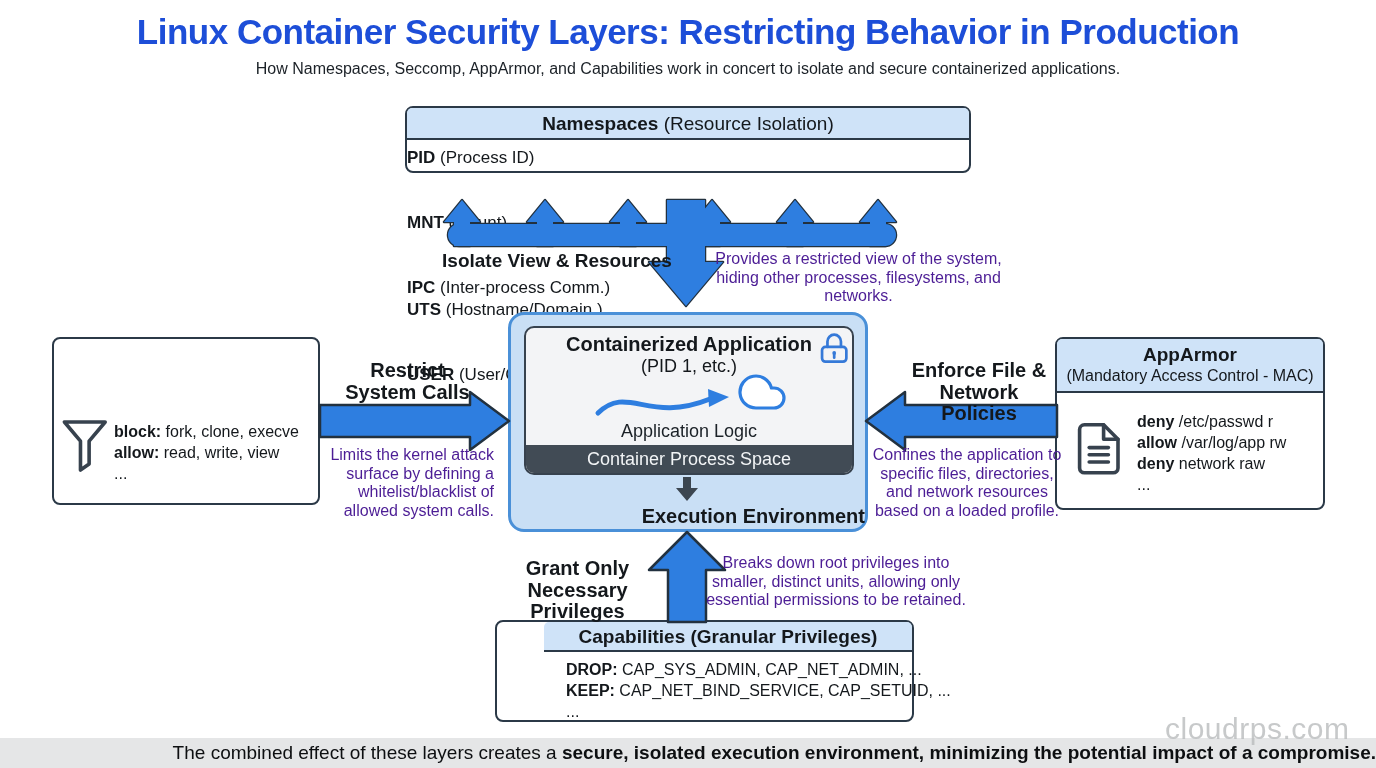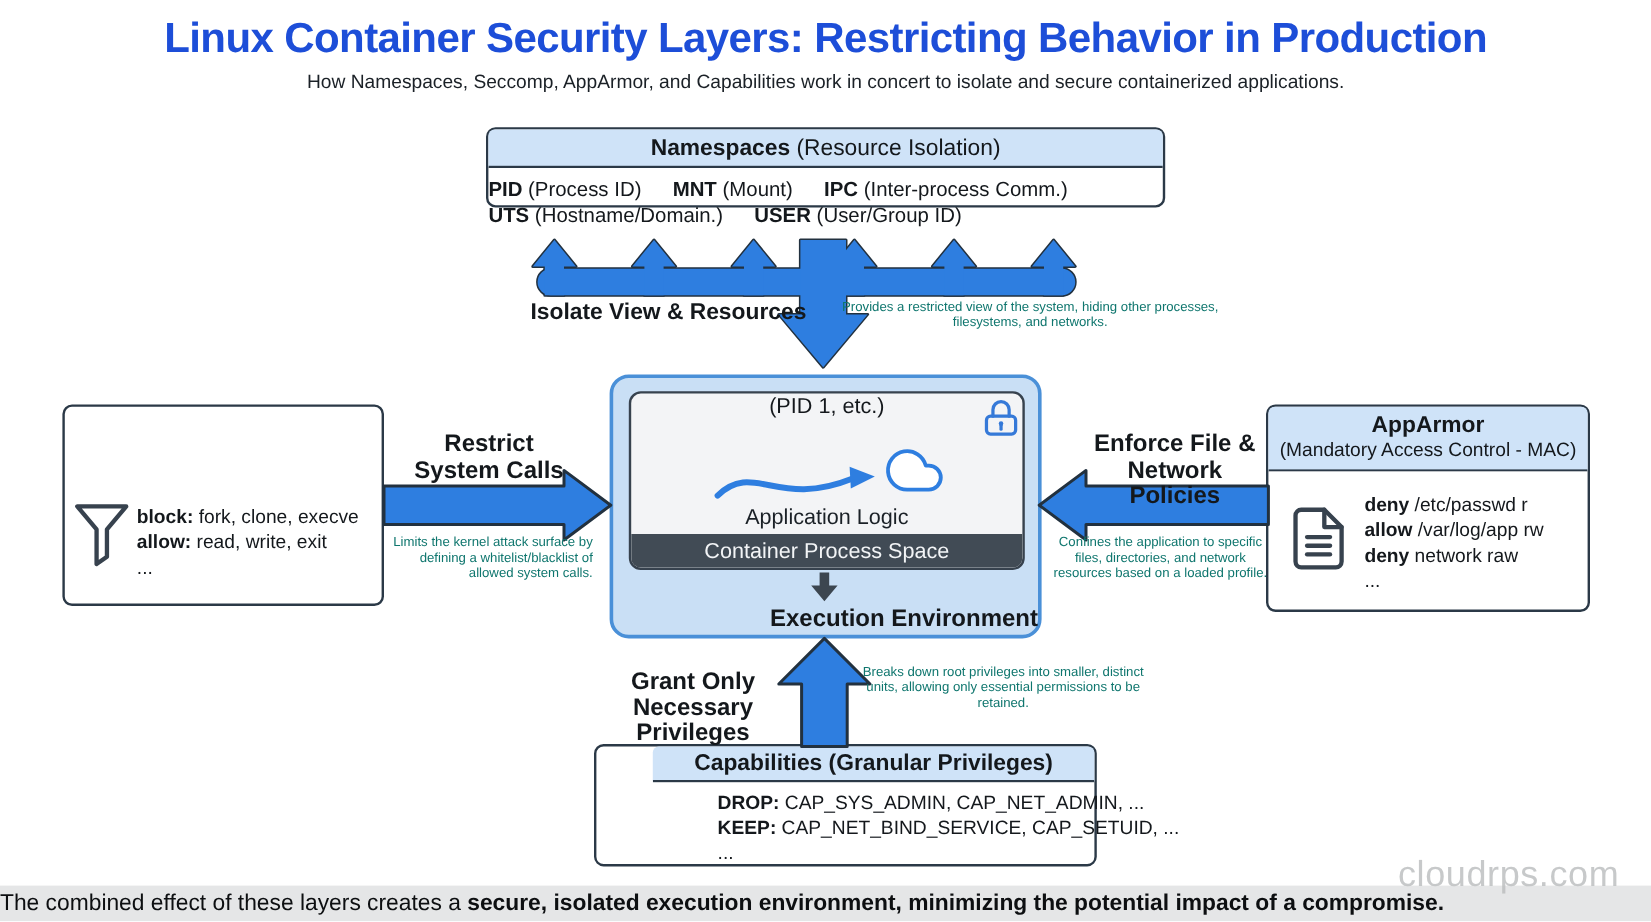--- a/index.html
+++ b/index.html
@@ -11,65 +11,65 @@
   .page-title{top:12px;left:0;width:1376px;font-size:35px;font-weight:bold;color:#1d4ed8;
               text-align:center;letter-spacing:-0.5px;}
   .page-subtitle{top:60px;left:0;width:1376px;font-size:16px;color:#1b2127;text-align:center;}
 
   .panel{position:absolute;border:2.5px solid #2b3947;border-radius:8px;background:#ffffff;z-index:4;}
   .panel-header{background:#cfe3f8;border-bottom:2.5px solid #2b3947;border-radius:5px 5px 0 0;
                 text-align:center;color:#14181c;}
 
   .ns-box{left:405px;top:106px;width:566px;height:67px;}
   .ns-box .panel-header{height:32px;line-height:32px;font-size:19px;}
-  .ns-row{display:flex;justify-content:flex-start;gap:26px;font-size:17px;line-height:22px;}
+  .ns-row{display:flex;justify-content:space-between;gap:43px;font-size:17px;line-height:22px;flex-direction:column;}
   .ns-body{padding-top:7px;}
 
   .side-box .panel-header{padding:4px 2px 5px 2px;line-height:1.22;}
   .seccomp-box{left:52px;top:337px;width:268px;height:168px;}
   .seccomp-box .hb{font-size:19px;font-weight:bold;}
   .seccomp-box .hr{font-size:18px;}
   .apparmor-box{left:1055px;top:337px;width:270px;height:173px;}
   .apparmor-box .hb{font-size:19px;font-weight:bold;}
   .apparmor-box .hr{font-size:16px;}
 
   .rule{font-size:16px;line-height:21px;white-space:nowrap;}
   .seccomp-rules{position:absolute;left:60px;top:82px;}
   .apparmor-rules{position:absolute;left:80px;top:72px;}
 
   .caps-box{left:495px;top:620px;width:419px;height:102px;padding-left:47px;}
   .caps-box .panel-header{height:30px;line-height:30px;font-size:19px;font-weight:bold;}
-  .caps-rules{padding:7px 0 0 22px;margin-left:32px;}
+  .caps-rules{padding:7px 0 0 22px;}
 
   .container-outer{left:508px;top:312px;width:360px;height:220px;background:#c9dff5;
                    border:3px solid #4a90d8;border-radius:16px;z-index:4;position:absolute;}
   .container-inner{position:absolute;left:13px;top:11px;width:330px;height:149px;background:#f3f4f6;
                    border:2.5px solid #37424e;border-radius:10px;overflow:hidden;}
   .ci-title{margin-top:5px;font-size:20px;font-weight:bold;text-align:center;}
   .ci-pid{font-size:18px;text-align:center;}
   .ci-logic{position:absolute;left:0;top:93px;width:100%;text-align:center;font-size:18px;color:#1b2127;}
   .ci-bar{position:absolute;left:0;bottom:0;width:100%;height:28px;background:#414b55;color:#f2f4f6;
           font-size:18px;text-align:center;line-height:28px;}
   .ci-env{position:absolute;left:0;top:190px;width:100%;text-align:right;font-size:20px;font-weight:bold;}
 
   .flow-label{font-weight:bold;font-size:19px;line-height:1.08;color:#14181c;z-index:6;}
-  .flow-caption{font-size:11px;line-height:1.16;color:#0f766e;z-index:6;}
+  .flow-caption{font-size:16px;line-height:1.16;color:#4c1d95;z-index:6;}
 
   .lbl-isolate{left:437px;top:251px;width:240px;text-align:center;}
   .cap-ns{left:696px;top:250px;width:325px;text-align:center;}
   .lbl-restrict{left:330px;top:360px;width:155px;text-align:center;font-size:20px;}
   .cap-seccomp{left:322px;top:446px;width:172px;text-align:right;}
   .lbl-enforce{left:899px;top:360px;width:160px;text-align:center;font-size:20px;}
   .cap-apparmor{left:871px;top:446px;width:192px;text-align:center;}
   .lbl-grant{left:485px;top:558px;width:185px;text-align:center;font-size:20px;}
   .cap-caps{left:706px;top:554px;width:260px;text-align:center;}
 
   .overlay{position:absolute;left:0;top:0;width:1376px;height:768px;z-index:5;pointer-events:none;}
 
-  .footer-bar{left:0;top:738px;width:1376px;height:30px;background:#e5e6e7;text-align:left;
+  .footer-bar{left:0;top:738px;width:1376px;height:30px;background:#e5e6e7;text-align:right;
               font-size:19px;line-height:30px;color:#0d0f11;z-index:7;}
   .watermark{left:1165px;top:712px;font-size:30px;color:rgba(185,187,189,0.8);z-index:8;
              letter-spacing:0.5px;}
 </style>
 </head>
 <body>
 
 <div class="stage">
 
   <div class="abs page-title">Linux Container Security Layers: Restricting Behavior in Production</div>
@@ -88,21 +88,21 @@
       <div class="ns-row">
         <span><strong>UTS</strong><span> (Hostname/Domain.)</span></span>
         <span><strong>USER</strong><span> (User/Group ID)</span></span>
       </div>
     </div>
   </div>
 
   <div class="panel side-box seccomp-box">
     <div class="seccomp-rules">
       <div class="rule"><strong>block:</strong><span> fork, clone, execve</span></div>
-      <div class="rule"><strong>allow:</strong><span> read, write, exit</span></div>
+      <div class="rule"><strong>allow:</strong><span> read, write, view</span></div>
       <div class="rule"><strong></strong><span>...</span></div>
     </div>
   </div>
 
   <div class="panel side-box apparmor-box">
     <div class="panel-header">
       <div class="hb">AppArmor</div>
       <div class="hr">(Mandatory Access Control - MAC)</div>
     </div>
     <div class="apparmor-rules">
@@ -117,20 +117,21 @@
     <div class="panel-header">Capabilities (Granular Privileges)</div>
     <div class="caps-rules">
       <div class="rule"><strong>DROP:</strong><span> CAP_SYS_ADMIN, CAP_NET_ADMIN, ...</span></div>
       <div class="rule"><strong>KEEP:</strong><span> CAP_NET_BIND_SERVICE, CAP_SETUID, ...</span></div>
       <div class="rule"><strong></strong><span>...</span></div>
     </div>
   </div>
 
   <div class="container-outer">
     <div class="container-inner">
+      <div class="ci-title">Containerized Application</div>
       <div class="ci-pid">(PID 1, etc.)</div>
       <div class="ci-logic">Application Logic</div>
       <div class="ci-bar">Container Process Space</div>
     </div>
     <div class="ci-env">Execution Environment</div>
   </div>
 
   <div class="abs flow-label lbl-isolate">Isolate View &amp; Resources</div>
   <div class="abs flow-caption cap-ns">Provides a restricted view of the system, hiding other processes, filesystems, and networks.</div>
 

